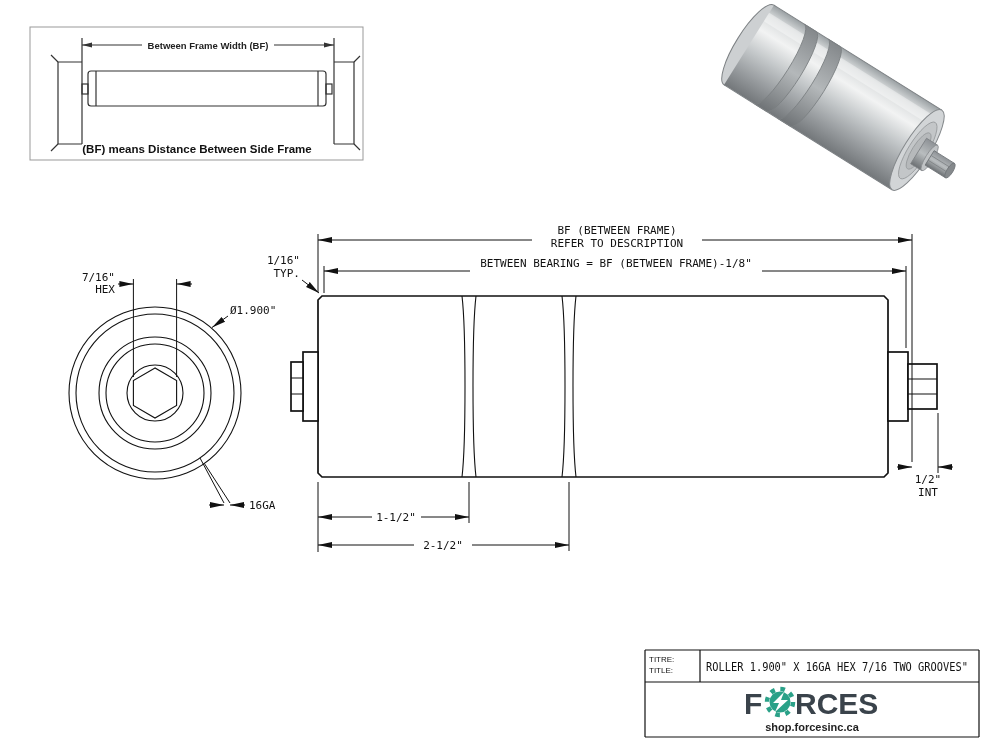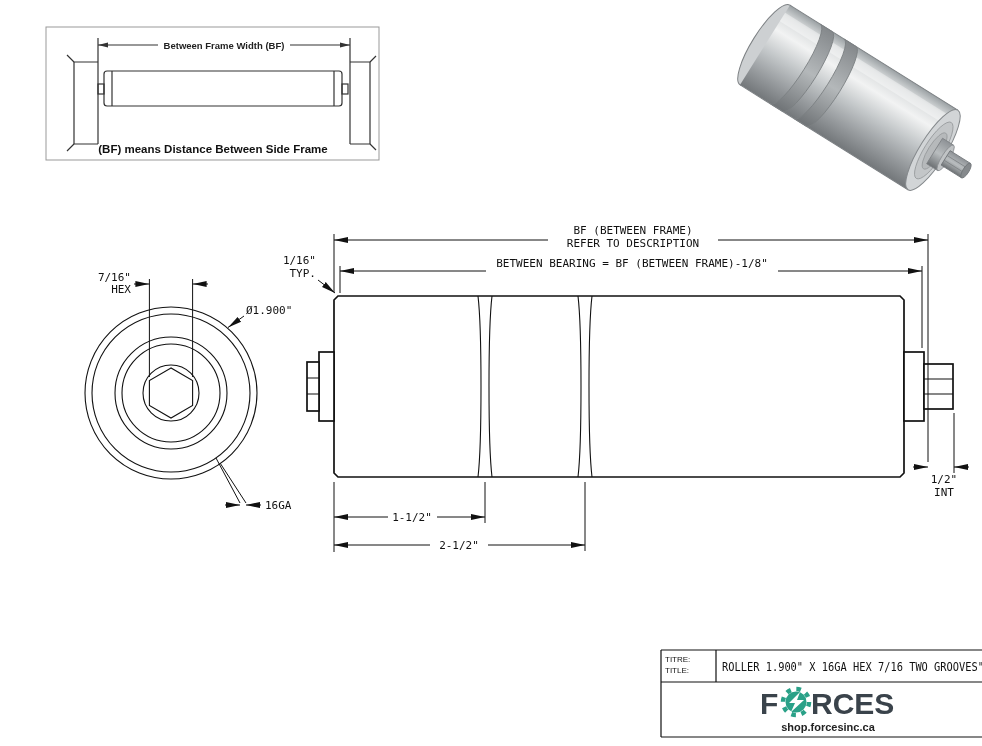--- a/index.html
+++ b/index.html
@@ -1,18 +1,18 @@
 <!DOCTYPE html>
 <html><head>
 <meta charset="utf-8">
 <style>
   * { margin:0; padding:0; box-sizing:border-box; }
   body { background:#ffffff; }
   #canvas { position:relative; width:982px; height:746px; background:#ffffff;
-            font-family:"Liberation Sans", sans-serif; overflow:hidden;padding-left:16px; }
+            font-family:"Liberation Sans", sans-serif; overflow:hidden; }
   svg { display:block; }
   .dim       { font-family:"DejaVu Sans Mono", monospace; font-size:11px; fill:#111; }
   .title-text{ font-family:"DejaVu Sans Mono", monospace; font-size:12.5px; fill:#111; }
   .tb-label  { font-family:"Liberation Sans", sans-serif; font-size:8px; fill:#111; }
   .ins-dim   { font-family:"Liberation Sans", sans-serif; font-size:9.5px; font-weight:bold; fill:#222; }
   .ins-cap   { font-family:"Liberation Sans", sans-serif; font-size:11.5px; font-weight:bold; fill:#111; }
   .brand     { font-family:"Liberation Sans", sans-serif; font-size:30px; font-weight:bold; }
   .site      { font-family:"Liberation Sans", sans-serif; font-size:11px; font-weight:bold; fill:#222; }
   .obj   { stroke:#111; stroke-width:1.7; fill:#ffffff; }
   .thin  { stroke:#111; stroke-width:1.1; fill:none; }

